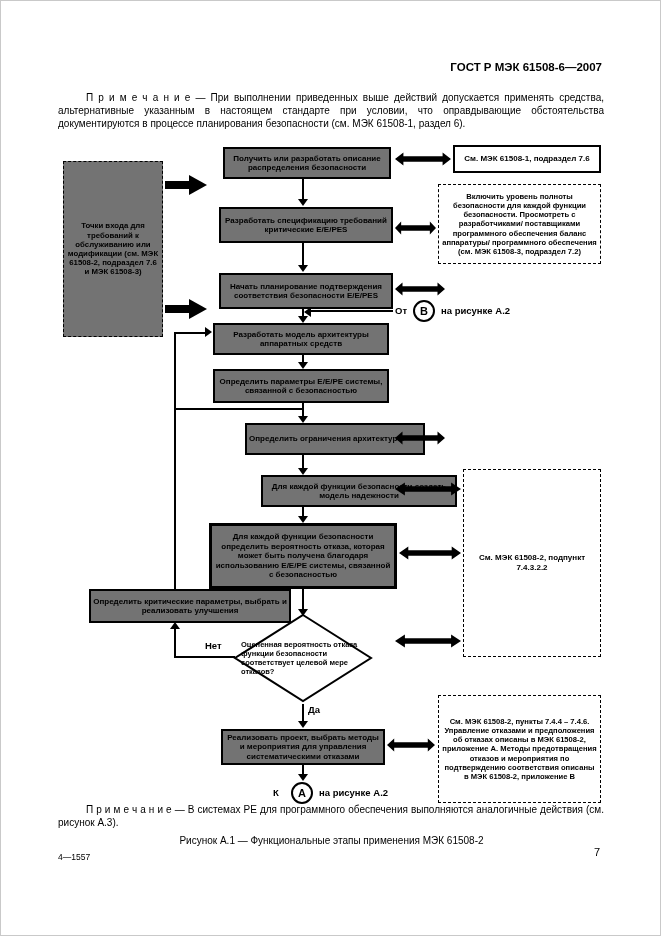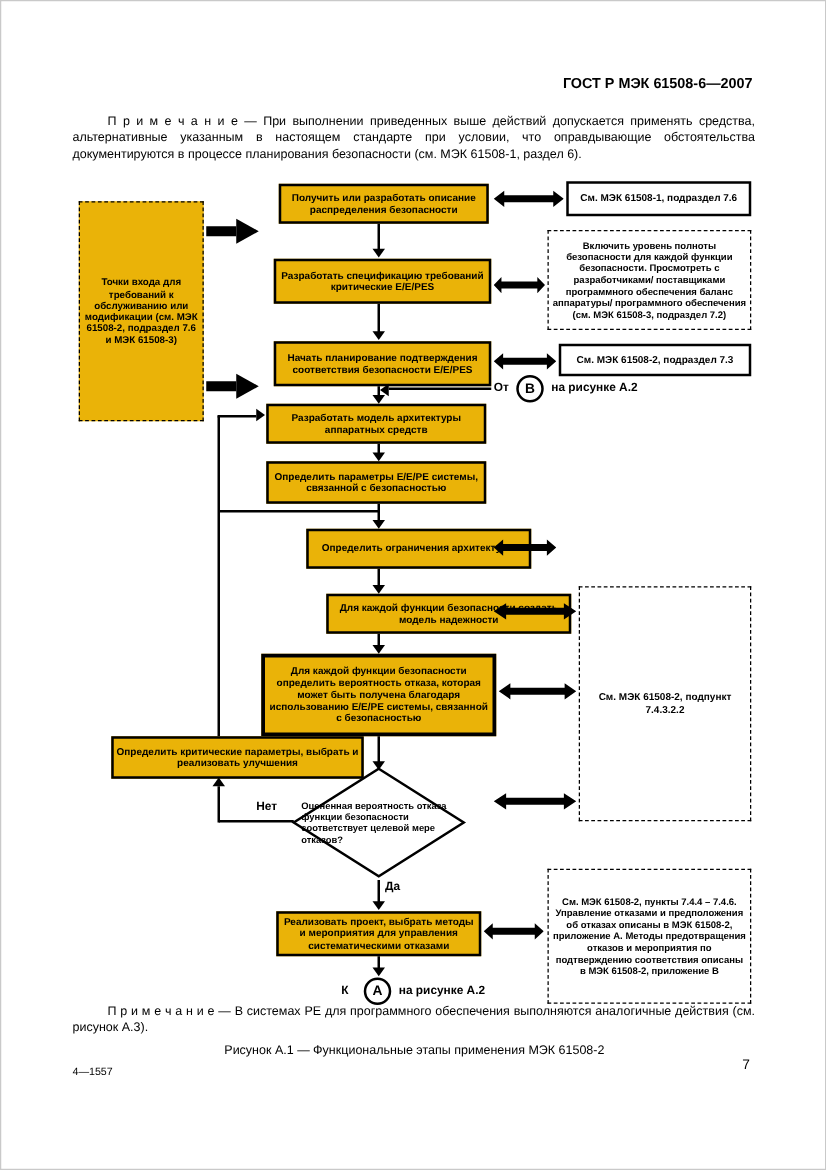--- a/index.html
+++ b/index.html
@@ -7,22 +7,22 @@
   body { font-family:"Liberation Sans", sans-serif; }
   .page {
     position:relative; width:661px; height:936px; background:#fff;
     border:1px solid #c9c9c9; overflow:hidden; color:#000;
   }
   .abs { position:absolute; }
   .hdr { font-weight:bold; font-size:11.5px; }
   .note { font-size:10px; line-height:1.32; text-align:justify; text-indent:28px; }
   .caption { font-size:10px; text-align:center; }
   .fbox {
-    position:absolute; border:2px solid #000; background:#eab308;
-    display:flex; align-items:center; justify-content:center;
+    position:absolute; border:2px solid #000; background:#737373;
+    display:flex; align-items:center; 
     text-align:center; font-weight:bold; font-size:8px; line-height:1.18; padding:2px;
   }
   .fbox.heavy { border-width:3px; }
   .refbox {
     position:absolute; border:2px solid #000; background:#fff;
     display:flex; align-items:center; justify-content:center;
     text-align:center; font-weight:bold; font-size:7.6px; line-height:1.22; padding:2px 3px;
   }
   .dashed { border:1.5px dashed #000 !important; }
   .vline { position:absolute; width:2px; background:#000; }
@@ -102,23 +102,20 @@
     <polygon points="72,3 140,46 72,89 4,46" fill="#fff" stroke="#000" stroke-width="2"></polygon>
   </svg>
   <div class="dimtext" style="left:240px; top:626px; width:124px; height:62px;">Оцененная вероятность отказа функции безопасности соответствует целевой мере отказов?</div>
 
   <div class="refbox" style="left:452px; top:144px; width:148px; height:28px; font-size:8px;">
     <span>См. МЭК 61508-1, подраздел 7.6</span>
   </div>
   <div class="refbox dashed" style="left:437px; top:183px; width:163px; height:80px;">
     <span>Включить уровень полноты безопасности для каждой функции безопасности. Просмотреть с разработчиками/ поставщиками программного обеспечения баланс аппаратуры/ программного обеспечения (см. МЭК 61508-3, подраздел 7.2)</span>
   </div>
-  <div class="refbox" style="left:446px; top:274px; width:154px; height:26px; font-size:8px;">
-    <span>См. МЭК 61508-2, подраздел 7.3</span>
-  </div>
   <div class="refbox dashed" style="left:462px; top:468px; width:138px; height:188px; font-size:8px;">
     <span>См. МЭК 61508-2, подпункт 7.4.3.2.2</span>
   </div>
   <div class="refbox dashed" style="left:437px; top:694px; width:163px; height:108px;">
     <span>См. МЭК 61508-2, пункты 7.4.4 – 7.4.6. Управление отказами и предположения об отказах описаны в МЭК 61508-2, приложение А. Методы предотвращения отказов и мероприятия по подтверждению соответствия описаны в МЭК 61508-2, приложение В</span>
   </div>
 
   <div class="vline" style="left:301px; top:178px; height:22px;"></div>
   <div class="tri-down" style="left:297px; top:198px;"></div>
   <div class="vline" style="left:301px; top:242px; height:24px;"></div>

